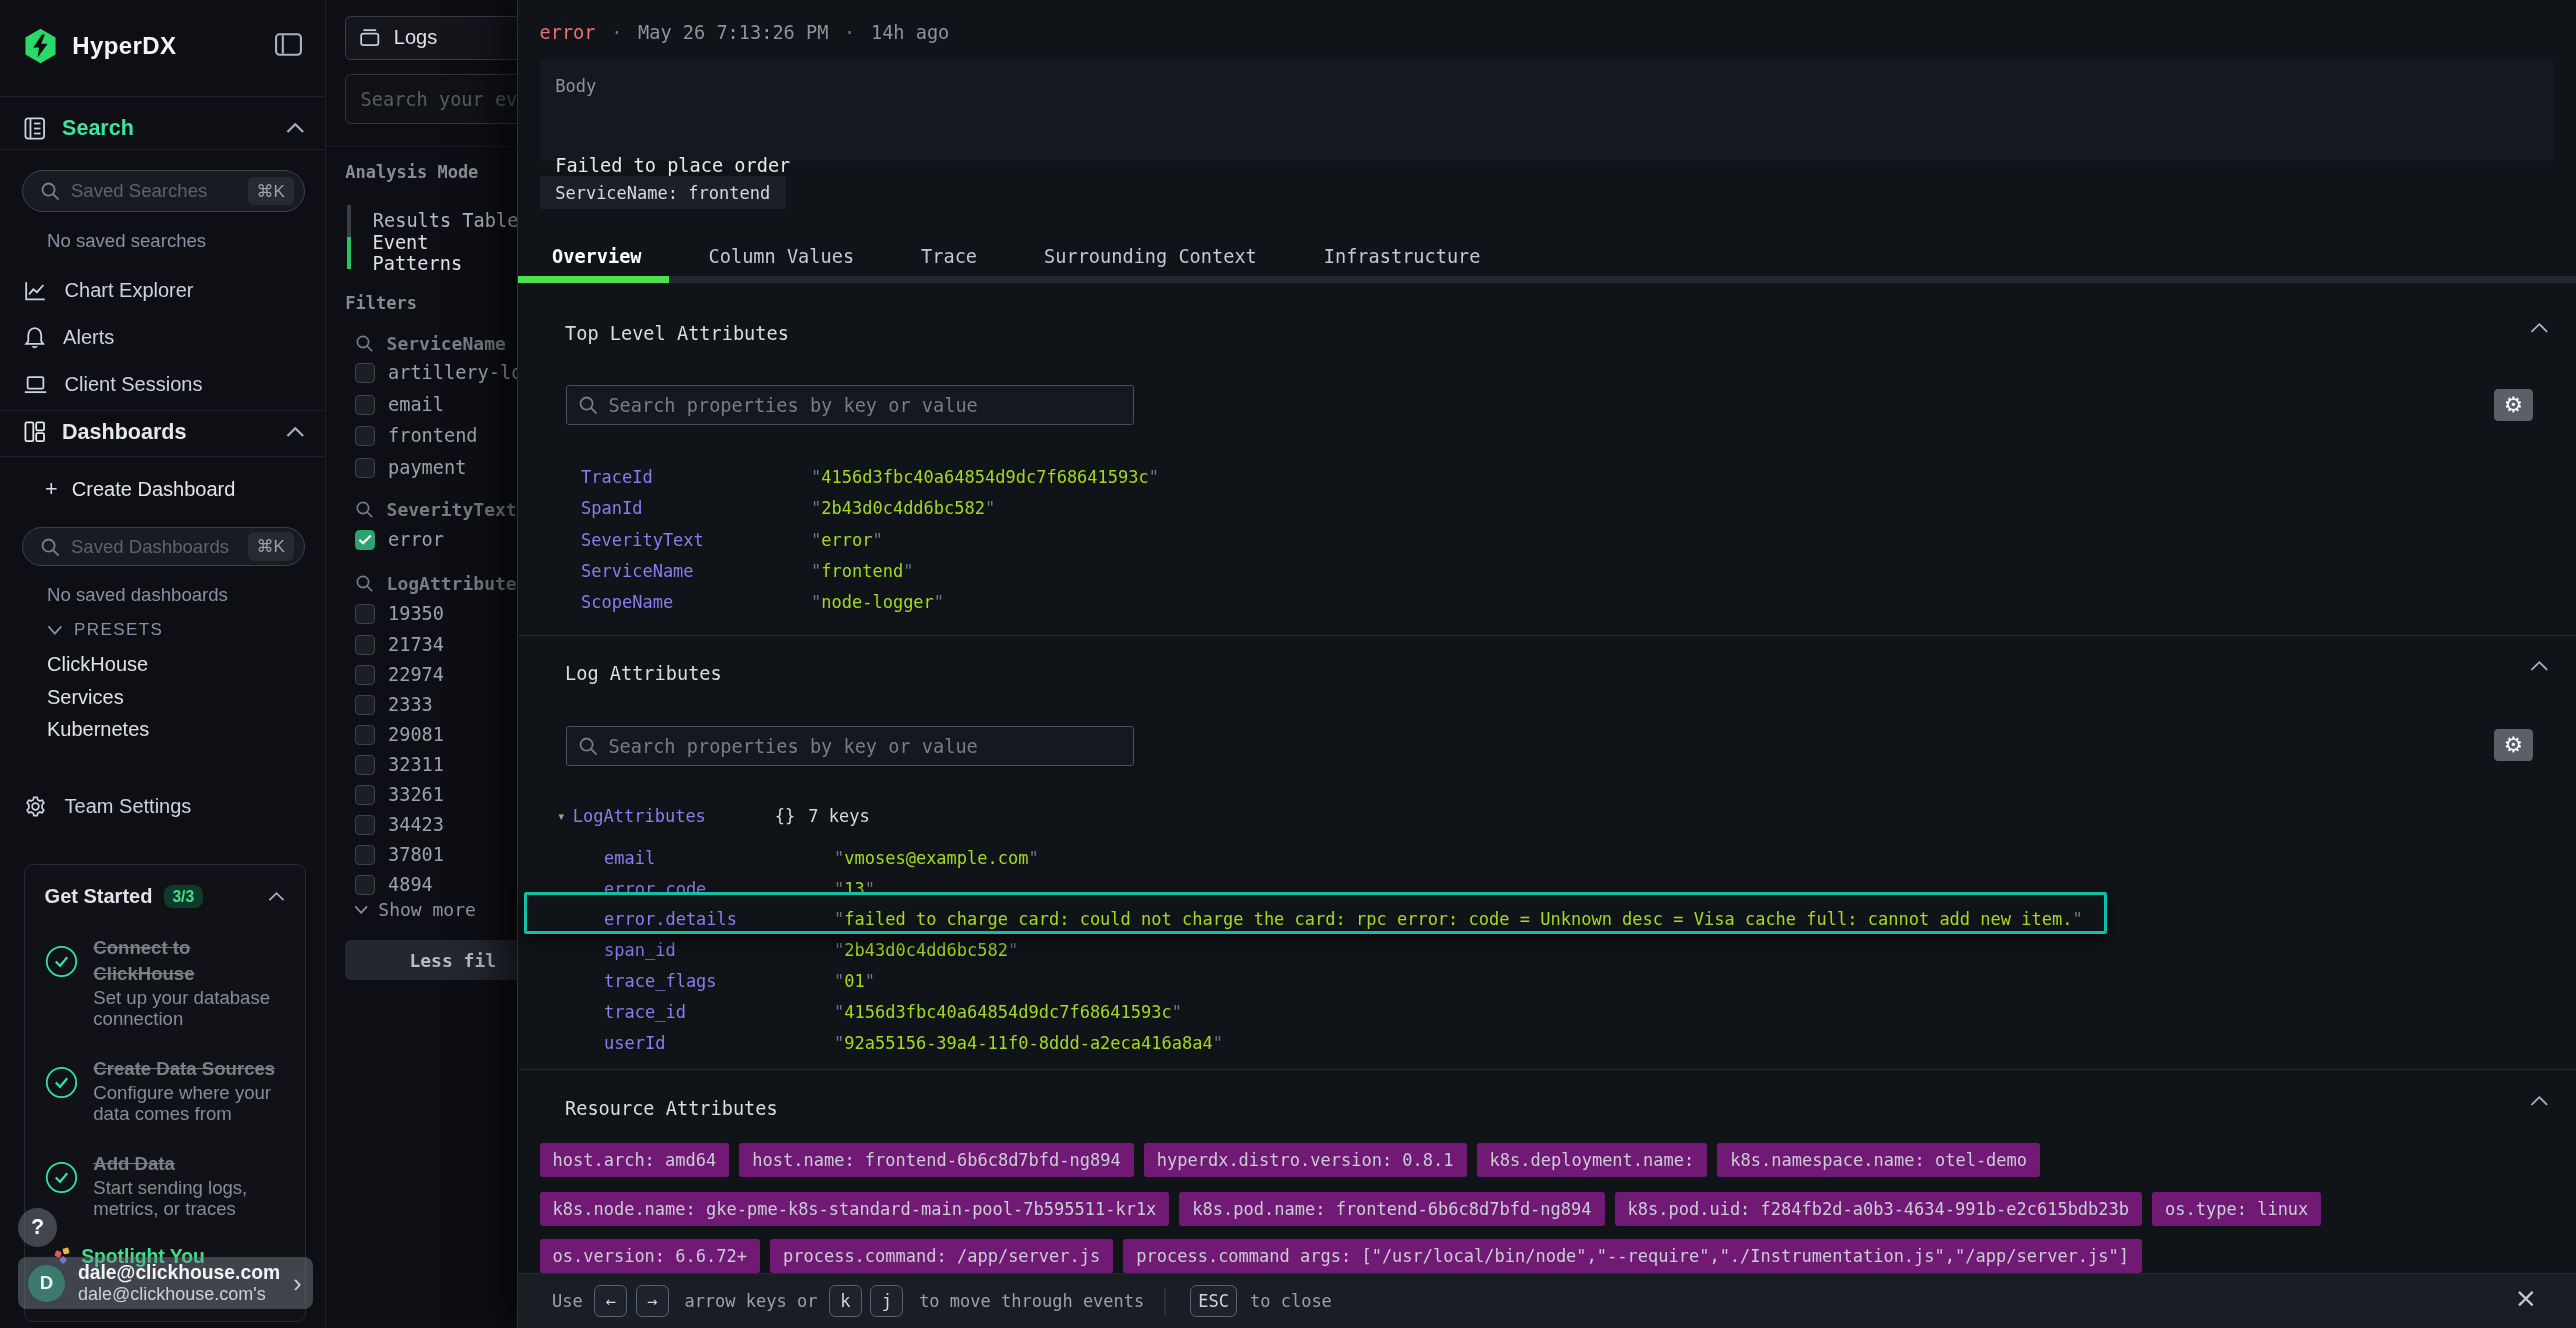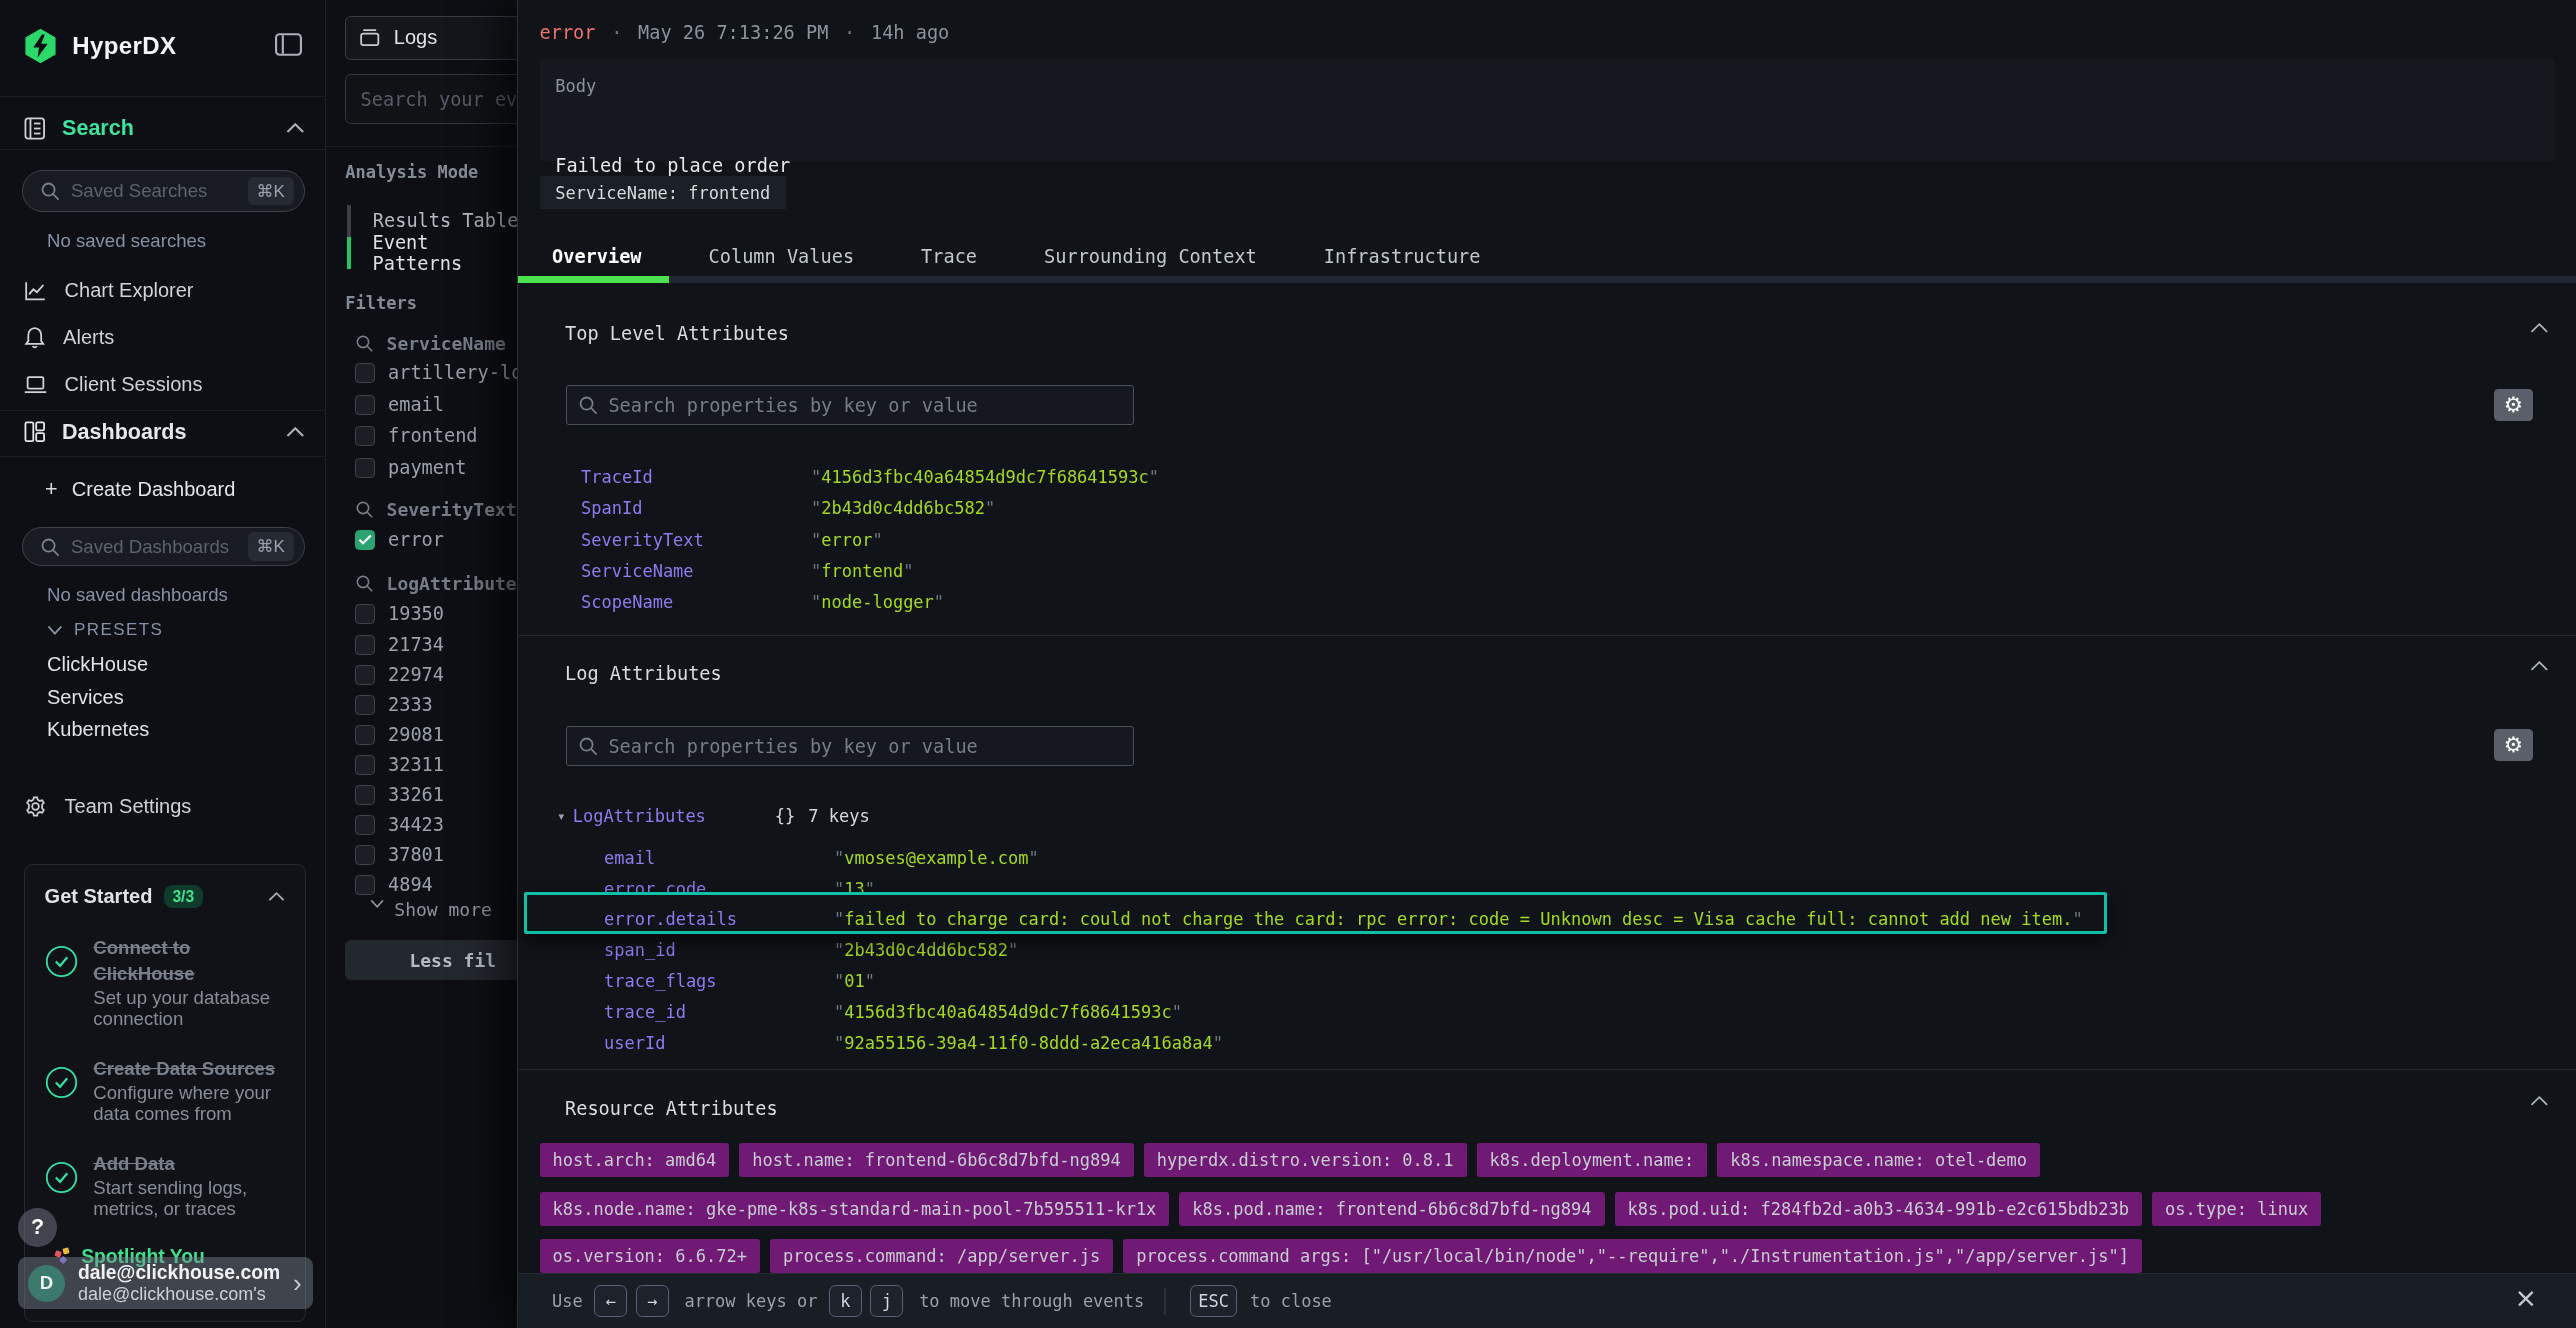--- a/index.html
+++ b/index.html
@@ -89,21 +89,21 @@
   .mode-item.active .bar { background:#22c55e; }
   .mode-item.active .mlbl { color:#dde1e6; }
   .fgroup-head { position:absolute; left:29px; height:21.5px; display:flex; align-items:center; cursor:pointer; }
   .fgroup-head .glbl { margin-left:13px; font-family:"DejaVu Sans Mono",monospace; font-size:18px;
                        font-weight:bold; color:#767d88; }
   .fopt { position:absolute; left:29px; height:23px; display:flex; align-items:center; cursor:pointer; }
   .fopt .box { width:20px; height:20px; border:1.1px solid #3f444c; border-radius:4.3px; background:#1b1e24; }
   .fopt.checked .box { background:#2aa36e; border-color:#2aa36e; display:flex; align-items:center; justify-content:center; }
   .fopt .olbl { margin-left:13px; font-family:"DejaVu Sans Mono",monospace; font-size:18.6px;
                 color:#9aa1ab; white-space:nowrap; }
-  .show-more { position:absolute; left:44px; top:899px; display:flex; align-items:flex-start; cursor:pointer; }
+  .show-more { position:absolute; left:28px; top:899px; display:flex; align-items:center; cursor:pointer; }
   .show-more .smlbl { margin-left:10px; font-family:"DejaVu Sans Mono",monospace; font-size:18px; color:#8d939c; }
   .less-btn { position:absolute; left:19.3px; top:940px; width:215px; height:40px; background:#23272e;
               border-radius:5.7px; display:flex; align-items:center; justify-content:center; cursor:pointer; }
   .less-btn .lblbl { font-family:"DejaVu Sans Mono",monospace; font-size:18px; font-weight:bold; color:#b6bcc4; }
 
   
   #detail { position:absolute; left:517px; top:0; width:2059px; height:1328px; background:#101318;
             border-left:1.4px solid #2c3138; box-shadow:-18.6px 0 36px rgba(0,0,0,.55); z-index:5;
             font-family:"DejaVu Sans Mono",monospace; }
   .ev-header { position:absolute; left:21.5px; top:21.5px; display:flex; align-items:center; font-size:18.6px; }

